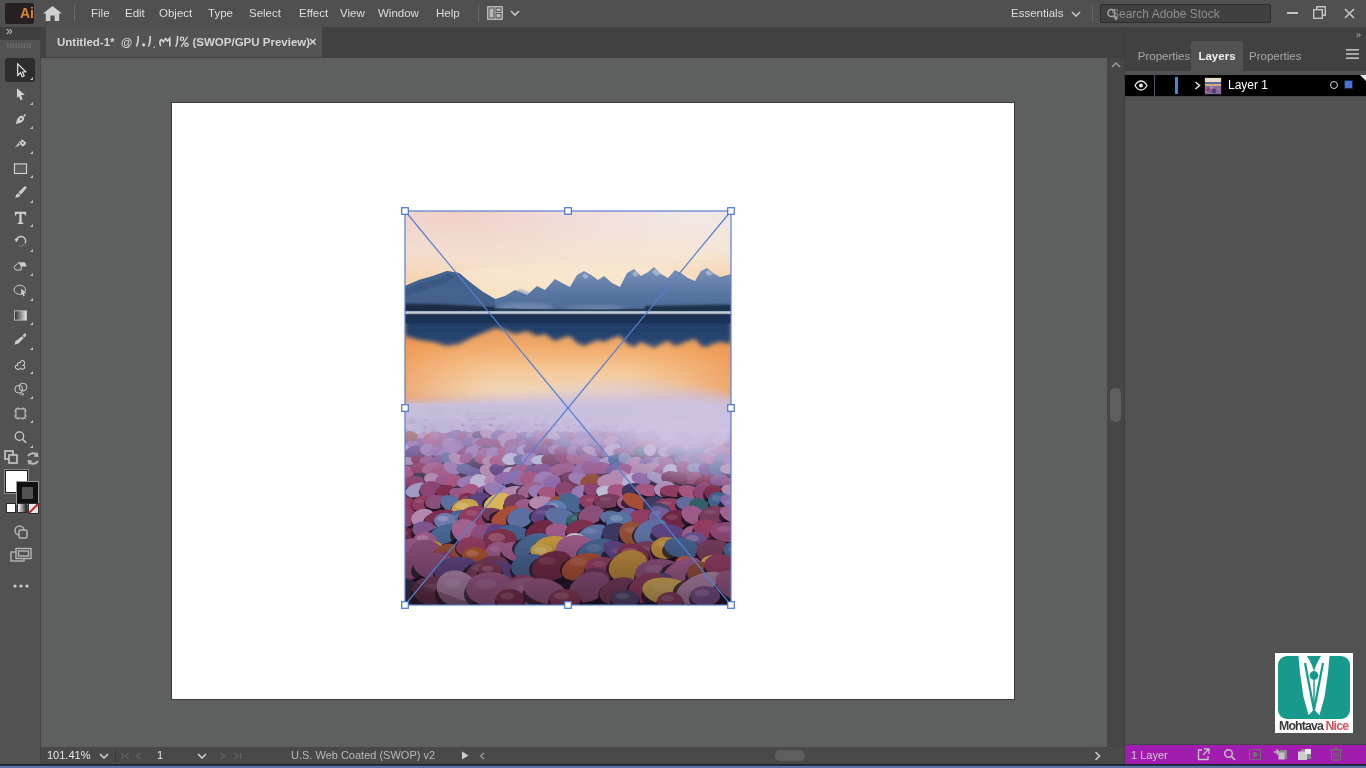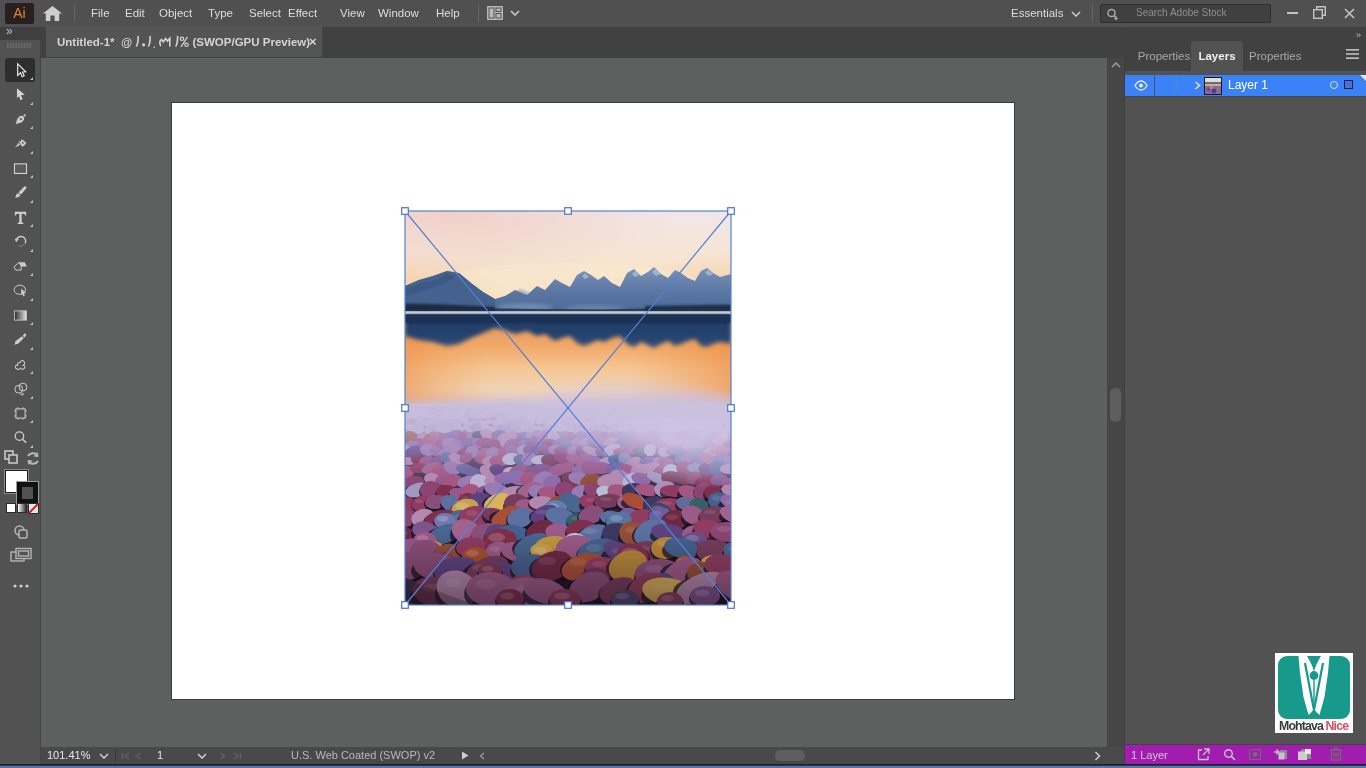--- a/index.html
+++ b/index.html
@@ -1,19 +1,19 @@
 <!DOCTYPE html>
 <html><head><meta charset="utf-8"><style>
 *{margin:0;padding:0;box-sizing:border-box}
 html,body{width:1366px;height:768px;overflow:hidden}
 body{font-family:"Liberation Sans",sans-serif;background:#5e5f5f;position:relative}
 .abs{position:absolute}
 #menubar{left:0;top:0;width:1366px;height:27px;background:#505050;z-index:20}
 .menu{position:absolute;top:0;height:27px;line-height:27px;color:#dedede;font-size:11.5px}
-#ailogo{left:5px;top:3px;width:29px;height:21px;background:#282020;color:#e0872e;font-weight:normal;font-size:14px;text-align:center;line-height:21px;border-radius:2px}
+#ailogo{left:5px;top:3px;width:29px;height:21px;background:#282020;color:#e0872e;font-weight:bold;font-size:14px;text-align:right;line-height:21px;border-radius:2px}
 #homeic{left:43px;top:6px}
 .vsep{position:absolute;width:1px;background:#666;top:5px;height:17px}
 #tabstrip{left:41px;top:27px;width:1325px;height:31px;background:#414141;z-index:17}
 #tab{position:absolute;left:5px;top:0;width:276px;height:30px;background:#545454;color:#d4d4d4;font-size:11.5px;font-weight:bold;line-height:30px;white-space:nowrap}
 #toolbar{left:0;top:27px;width:41px;height:737px;background:#525252;z-index:18;border-right:1px solid #444}
 #toolhead{position:absolute;left:0;top:0;width:41px;height:13px;background:#3f3f3f;color:#c0c0c0;font-size:10px;line-height:11px;padding-left:6px;letter-spacing:-1px}
 #canvasarea{left:41px;top:58px;width:1066px;height:689px;background:#5e5f5f;z-index:1}
 #artboard{position:absolute;left:131px;top:45px;width:842px;height:596px;background:#fff;box-shadow:0 0 0 1px #3a3a3a}
 #vscroll{left:1107px;top:58px;width:17px;height:689px;background:#464646;z-index:18}
 #vthumb{position:absolute;left:3px;top:330px;width:11px;height:34px;background:#5e5e5e;border-radius:5px}
@@ -33,21 +33,21 @@
   <div class="menu" id="ailogo">Ai</div>
   <svg class="abs" id="homeic" width="19" height="15" viewBox="0 0 19 15">
       <path d="M9.5 0 L19 7.6 H16.2 V15 H11.6 V9.6 H7.4 V15 H2.8 V7.6 H0 Z" fill="#cfcfcf"></path>
     </svg>
   <div class="vsep" style="left:74px"></div>
   <div class="menu" style="left:91px">File</div>
   <div class="menu" style="left:125px">Edit</div>
   <div class="menu" style="left:159px">Object</div>
   <div class="menu" style="left:208px">Type</div>
   <div class="menu" style="left:249px">Select</div>
-  <div class="menu" style="left:288px">Effect</div>
+  <div class="menu" style="left:299px">Effect</div>
   <div class="menu" style="left:340px">View</div>
   <div class="menu" style="left:378px">Window</div>
   <div class="menu" style="left:436px">Help</div>
   <div class="vsep" style="left:478px"></div>
   <svg class="abs" style="left:487px;top:6px" width="16" height="14" viewBox="0 0 16 14">
       <rect x="0" y="0" width="16" height="14" rx="1" fill="#b9b9b9"></rect>
       <rect x="1.5" y="1.5" width="6" height="11" fill="#505050"></rect>
       <rect x="8.5" y="1.5" width="6" height="4.5" fill="#505050"></rect>
       <rect x="8.5" y="7" width="6" height="5.5" fill="#505050"></rect>
       <rect x="2.5" y="2.5" width="4" height="9" fill="#b9b9b9"></rect>
@@ -61,21 +61,21 @@
   <svg class="abs" style="left:1071px;top:11px" width="10" height="6" viewBox="0 0 10 6">
       <path d="M1 1 L5 5 L9 1" stroke="#c9c9c9" stroke-width="1.6" fill="none"></path>
     </svg>
   <div class="vsep" style="left:1092px"></div>
   <div class="abs" style="left:1100px;top:4px;width:171px;height:19px;background:#404040;border:1px solid #2e2e2e;border-radius:2px">
     <svg class="abs" style="left:5px;top:3px" width="14" height="13" viewBox="0 0 14 13">
         <circle cx="5.5" cy="5" r="3.6" fill="none" stroke="#aaa" stroke-width="1.5"></circle>
         <line x1="8.2" y1="7.6" x2="11" y2="10.4" stroke="#aaa" stroke-width="1.5"></line>
         <path d="M8 10 l4 0 l-2 2.5 z" fill="#aaa"></path>
       </svg>
-    <span style="position:absolute;left:35px;top:2px;font-size:10px;color:#8e8e8e">Search Adobe Stock</span>
+    <span style="position:absolute;left:10px;top:2px;font-size:12px;color:#8e8e8e">Search Adobe Stock</span>
   </div>
   <svg class="abs" style="left:1287px;top:12px" width="11" height="3" viewBox="0 0 11 3">
       <rect width="11" height="2" fill="#c4c4c4"></rect>
     </svg>
   <svg class="abs" style="left:1313px;top:6px" width="13" height="13" viewBox="0 0 13 13">
       <rect x="0.7" y="3.7" width="8.6" height="8.6" fill="none" stroke="#c4c4c4" stroke-width="1.4"></rect>
       <path d="M3.7 3.5 V0.7 H12.3 V9.3 H9.6" fill="none" stroke="#c4c4c4" stroke-width="1.4"></path>
     </svg>
   <svg class="abs" style="left:1344px;top:8px" width="11" height="11" viewBox="0 0 11 11">
       <path d="M1 1 L10 10 M10 1 L1 10" stroke="#c4c4c4" stroke-width="1.6"></path>
@@ -1192,21 +1192,21 @@
   <div class="ptab" style="left:66px;width:52px;color:#f0f0f0;font-weight:bold">Layers</div>
   <div class="ptab" style="left:124px;width:50px">Properties</div>
   <svg class="abs" style="left:221px;top:22px" width="13" height="11" viewBox="0 0 13 11">
       <g fill="#c0c0c0">
         <rect y="0" width="13" height="1.6"></rect>
         <rect y="4.2" width="13" height="1.6"></rect>
         <rect y="8.4" width="13" height="1.6"></rect>
       </g>
     </svg>
 
-  <div class="abs" style="left:0;top:48px;width:242px;height:21px;background:#3b82f6">
+  <div class="abs" style="left:0;top:48px;width:242px;height:21px;background:#000000">
     <svg class="abs" style="left:9px;top:5px" width="14" height="11" viewBox="0 0 14 11">
         <path d="M1 5.5 C3 2 5 1 7 1 C9 1 11 2 13 5.5 C11 9 9 10 7 10 C5 10 3 9 1 5.5 Z" fill="none" stroke="#e8e8e8" stroke-width="1.3"></path>
         <circle cx="7" cy="5.5" r="2" fill="#e8e8e8"></circle>
       </svg>
     <div class="abs" style="left:29px;top:0;width:1px;height:21px;background:#46576b"></div>
     <div class="abs" style="left:50px;top:2px;width:3px;height:17px;background:#3e8ae0"></div>
     <svg class="abs" style="left:69px;top:6px" width="7" height="9" viewBox="0 0 7 9">
         <path d="M1.5 1 L5.5 4.5 L1.5 8" stroke="#e0e0e0" stroke-width="1.6" fill="none"></path>
       </svg>
     <div class="abs" style="left:79px;top:1.5px;width:18px;height:18px;background:#fff;border:1px solid #1a1a1a">

